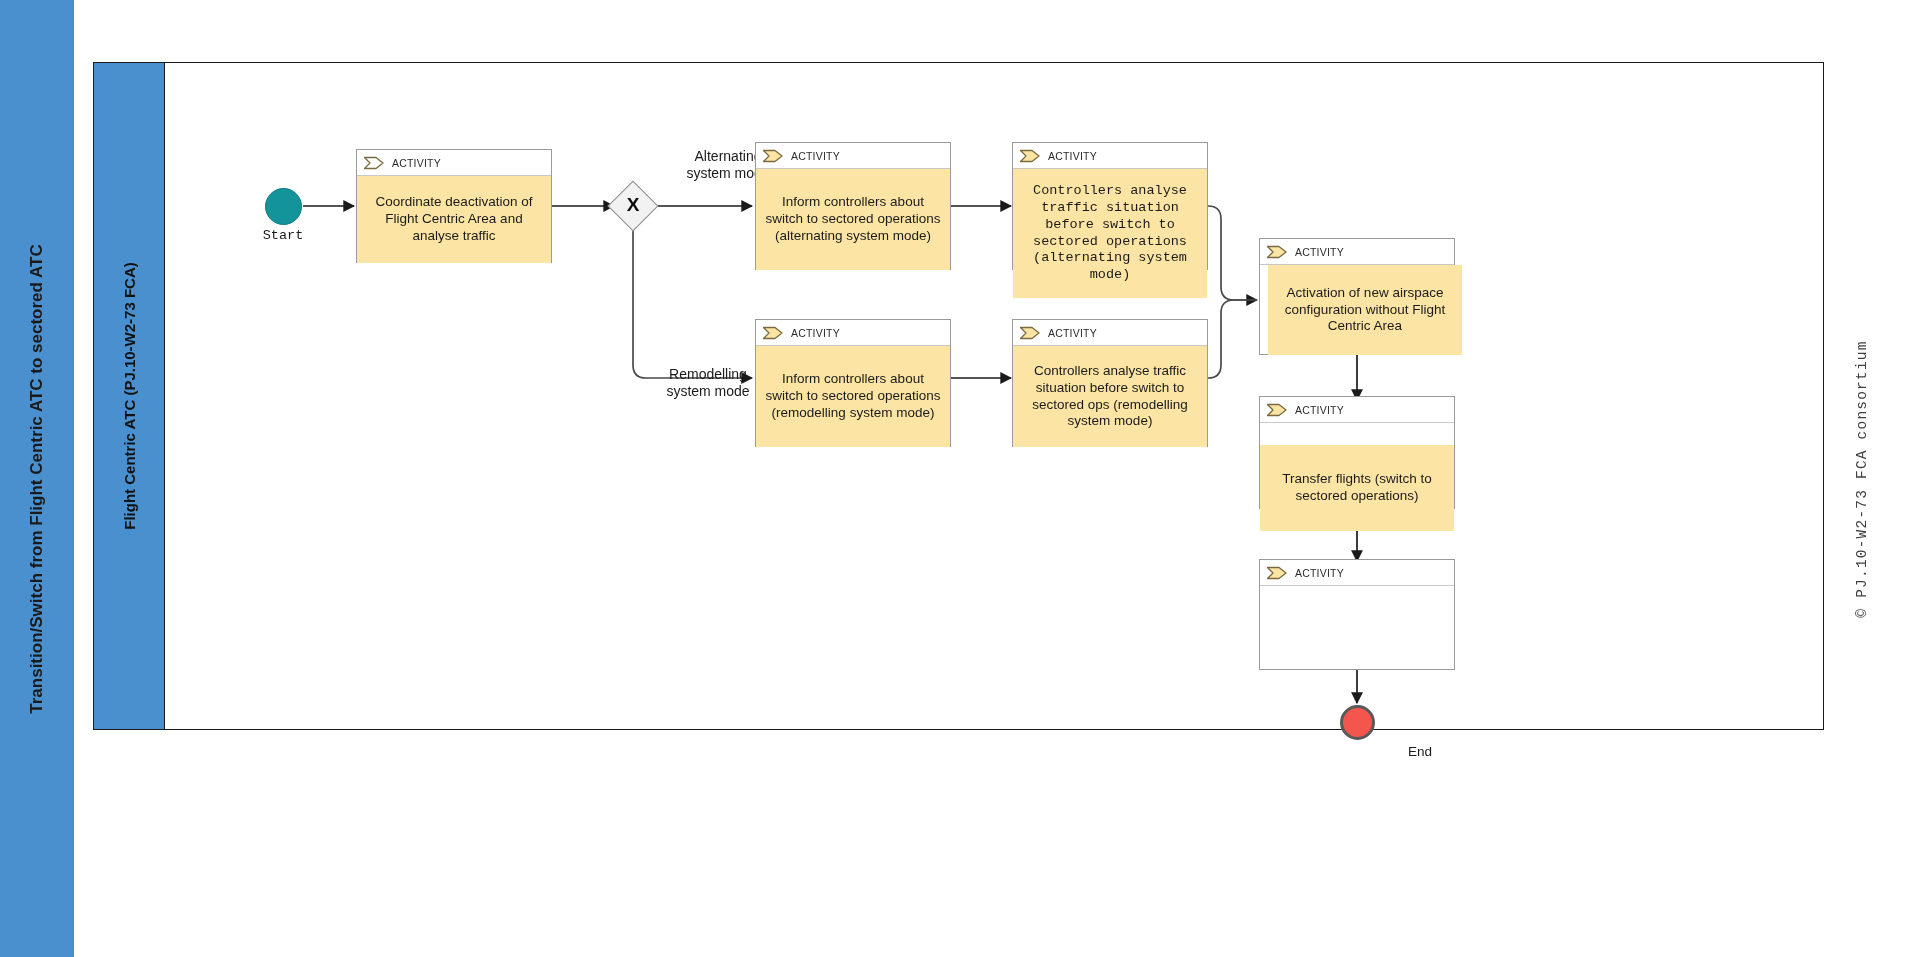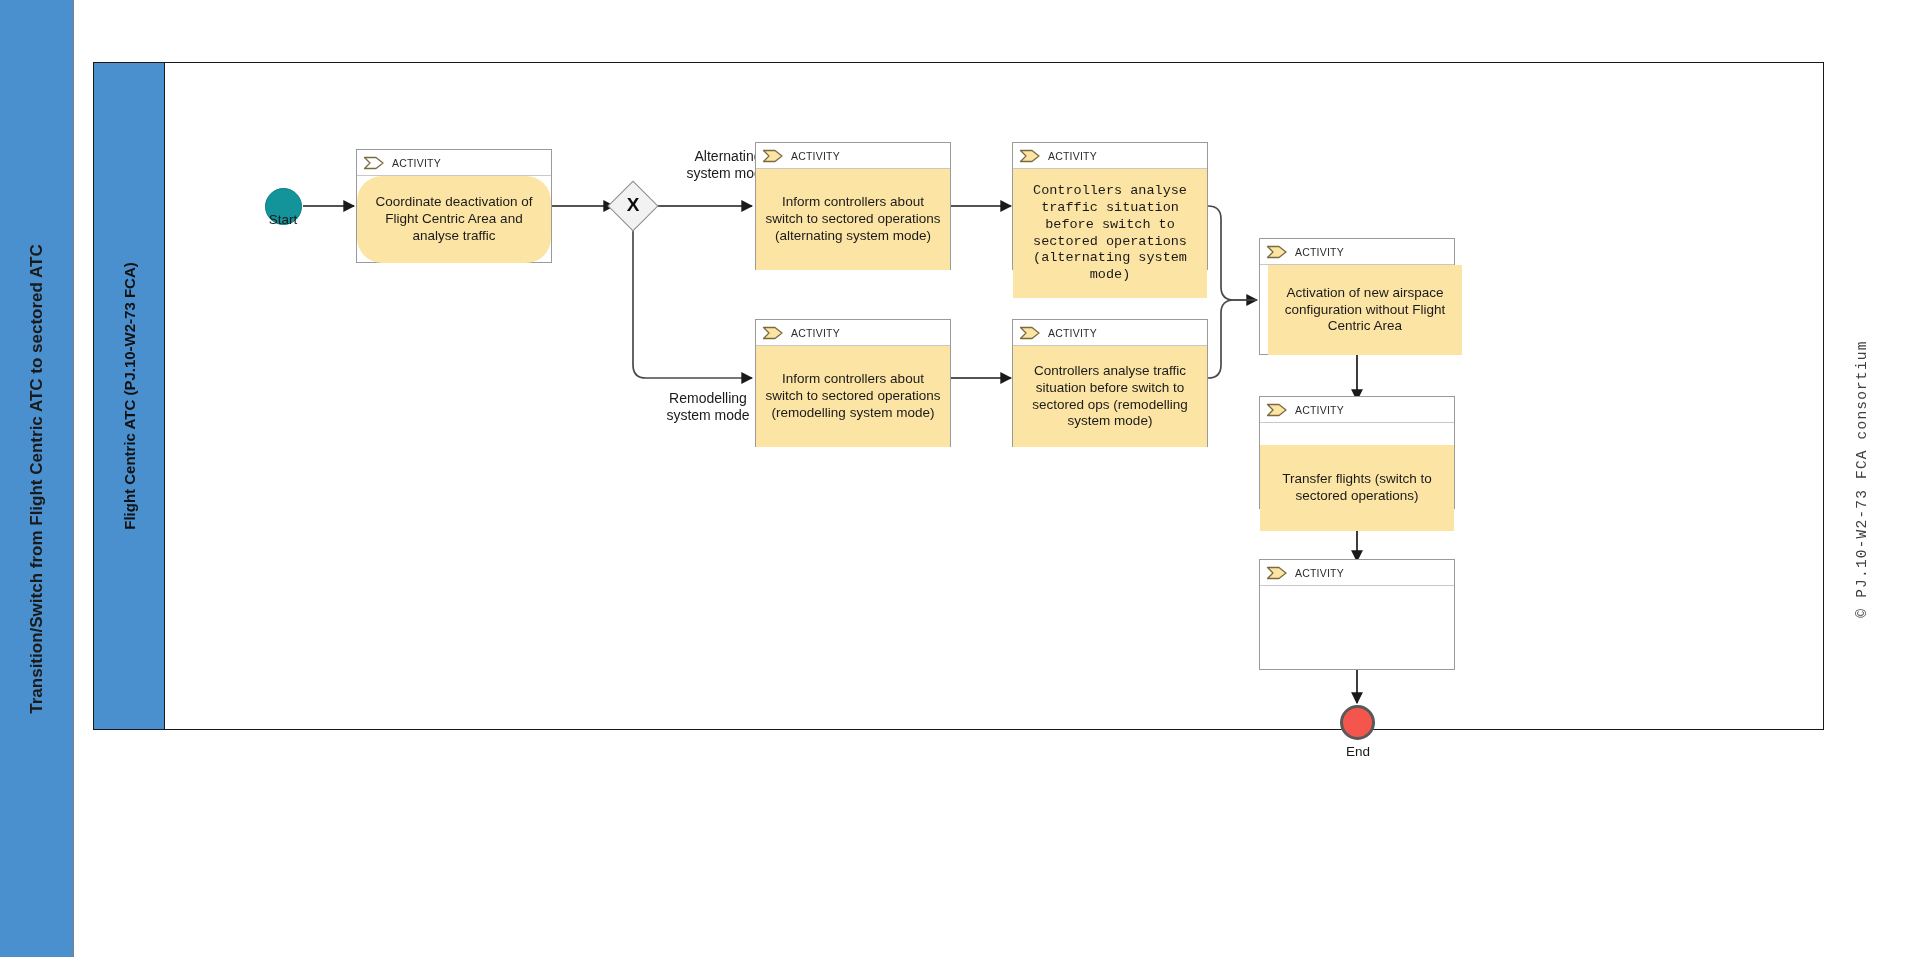--- a/index.html
+++ b/index.html
@@ -232,38 +232,38 @@
     <path d="M 1208 378 Q 1221 378 1221 365 L 1221 313 Q 1221 300 1234 300 L 1257 300" stroke="#4a4a4a" stroke-width="1.7" fill="none"></path>
 
     <path d="M 1357 355 L 1357 400" stroke="#1a1a1a" stroke-width="1.7" fill="none" marker-end="url(#arrow)"></path>
 
     <path d="M 1357 508 L 1357 561" stroke="#1a1a1a" stroke-width="1.7" fill="none" marker-end="url(#arrow)"></path>
 
     <path d="M 1357 669 L 1357 703" stroke="#1a1a1a" stroke-width="1.7" fill="none" marker-end="url(#arrow)"></path>
   </svg>
 
   <div class="event event-start" style="left:265px; top:188px; width:37px; height:37px;"></div>
-  <div class="event-caption" style="left:243px; top:212px; width:80px;">Start</div>
+  <div class="event-caption" style="left:243px; top:228px; width:80px;font-family:Liberation Mono, monospace;">Start</div>
 
   <div class="activity" style="left:356px; top:149px; width:196px; height:114px;">
     <div class="act-head">
       <svg class="chev" viewBox="0 0 22 14">
         <path d="M1.5 1.5 L13 1.5 L20 7 L13 12.5 L1.5 12.5 L7 7 Z" fill="#ffffff" stroke="#7a6a3e" stroke-width="1.3" stroke-linejoin="round"></path>
       </svg>
       <span class="act-label">ACTIVITY</span>
     </div>
-    <div class="act-body" style="height:87px;border-radius:25px;">Coordinate deactivation of Flight Centric Area and analyse traffic</div>
+    <div class="act-body" style="height:87px;">Coordinate deactivation of Flight Centric Area and analyse traffic</div>
   </div>
 
   <div class="gateway" style="left:615px; top:188px;"></div>
   <div class="gateway-mark" style="left:615px; top:195px; width:36px;">X</div>
 
   <div class="edge-label" style="left:648px; top:148px; width:160px;">Alternating
 system mode</div>
-  <div class="edge-label" style="left:628px; top:390px; width:160px;">Remodelling
+  <div class="edge-label" style="left:628px; top:366px; width:160px;">Remodelling
 system mode</div>
 
   <div class="activity" style="left:755px; top:142px; width:196px; height:128px;">
     <div class="act-head">
       <svg class="chev" viewBox="0 0 22 14">
         <path d="M1.5 1.5 L13 1.5 L20 7 L13 12.5 L1.5 12.5 L7 7 Z" fill="#fce5a4" stroke="#7a6a3e" stroke-width="1.3" stroke-linejoin="round"></path>
       </svg>
       <span class="act-label">ACTIVITY</span>
     </div>
     <div class="act-body" style="height:101px;">Inform controllers about switch to sectored operations (alternating system mode)</div>
@@ -322,19 +322,19 @@
   <div class="activity" style="left:1259px; top:559px; width:196px; height:111px;">
     <div class="act-head">
       <svg class="chev" viewBox="0 0 22 14">
         <path d="M1.5 1.5 L13 1.5 L20 7 L13 12.5 L1.5 12.5 L7 7 Z" fill="#fce5a4" stroke="#7a6a3e" stroke-width="1.3" stroke-linejoin="round"></path>
       </svg>
       <span class="act-label">ACTIVITY</span>
     </div>
   </div>
 
   <div class="event event-end" style="left:1340px; top:705px; width:35px; height:35px;"></div>
-  <div class="event-caption" style="left:1318px; top:744px; width:80px;">End</div>
+  <div class="event-caption" style="left:1380px; top:744px; width:80px;">End</div>
 
   <div class="copyright-wrap">
     <div class="ctext">© PJ.10-W2-73 FCA consortium</div>
   </div>
 
 </div>
 
 </body></html>

